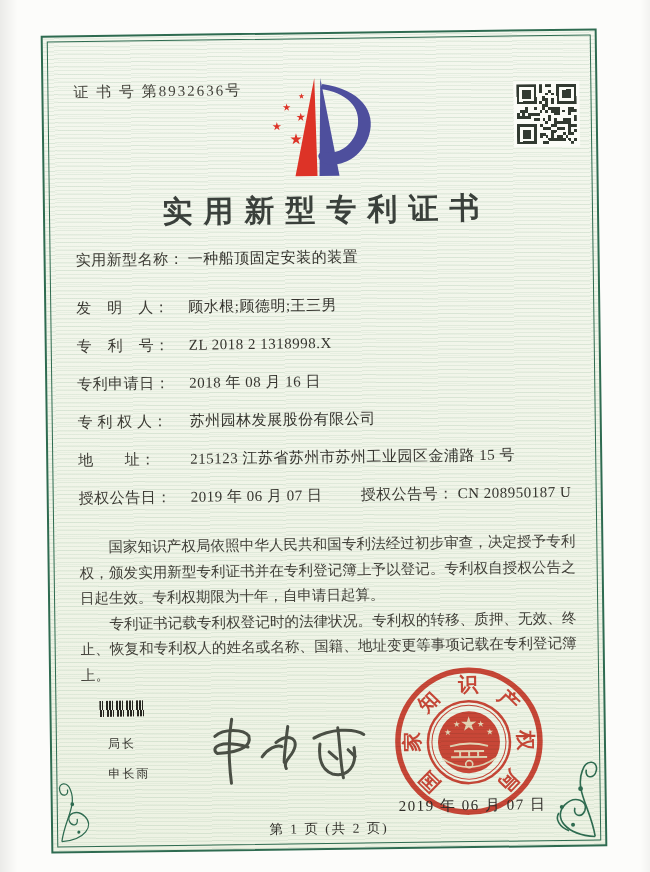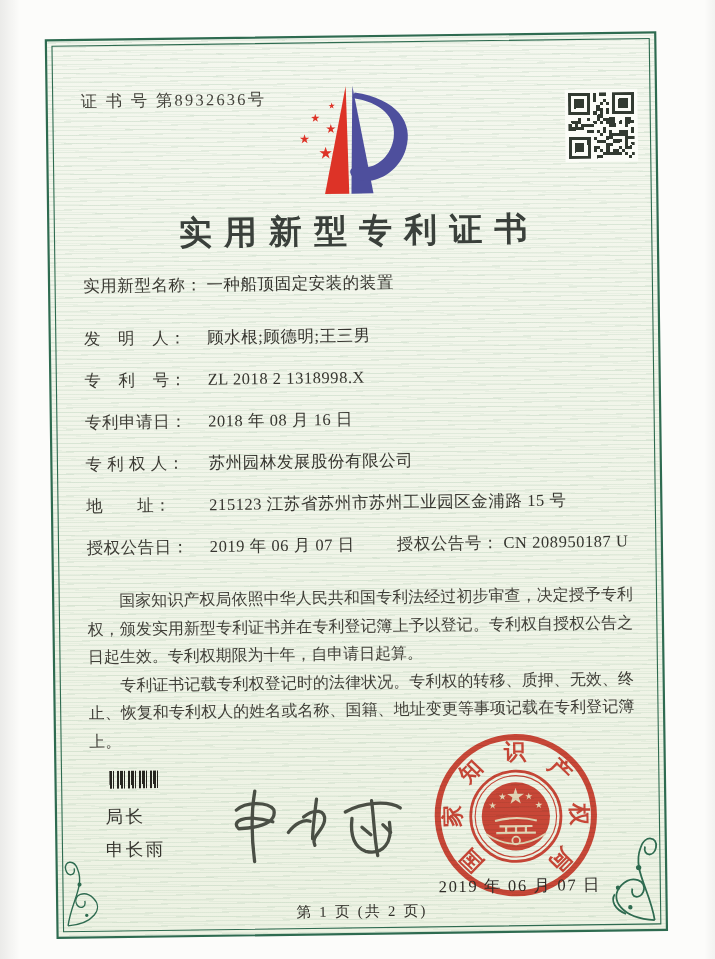--- a/index.html
+++ b/index.html
@@ -27,21 +27,21 @@
   .fields{position:absolute;left:30px;right:22px;top:214px;font-size:15px}
   .frow{display:flex;align-items:baseline;height:38px;white-space:nowrap}
   .frow.first{margin-bottom:10px}
   .flabel{display:inline-block;min-width:112px;letter-spacing:.5px;color:#3b3a33}
   .fvalue{letter-spacing:.5px;color:#363archive530;color:#36352f}
   .pairwrap{display:inline-flex;width:282px;align-items:baseline}
   .paras{position:absolute;left:30px;right:26px;top:498px}
   .paras p{font-size:14.5px;line-height:25.5px;text-indent:2em;text-align:justify;color:#403f38}
   .barcode{position:absolute;left:48px;top:664px;width:46px;height:16px;
     background:repeating-linear-gradient(90deg,#26251f 0 2px,rgba(0,0,0,0) 2px 3px,#26251f 3px 4px,rgba(0,0,0,0) 4px 7px,#26251f 7px 9px,rgba(0,0,0,0) 9px 10px)}
-  .director{position:absolute;left:44px;top:692px;font-size:16px;line-height:30px;letter-spacing:2px;color:#35342e}
+  .director{position:absolute;left:56px;top:692px;font-size:12px;line-height:30px;letter-spacing:2px;color:#35342e}
   .signature{position:absolute;left:150px;top:668px;width:215px;height:105px}
   .signature path{fill:none;stroke:#4a4f45;stroke-width:3;stroke-linecap:round;stroke-linejoin:round}
   .seal{position:absolute;left:338px;top:630px;width:158px;height:158px;opacity:.92;mix-blend-mode:multiply}
   .seal-date{position:absolute;left:346px;top:764px;z-index:2;font-size:15px;letter-spacing:1.5px;color:#2f2d28}
   .footer{position:absolute;left:0;right:0;bottom:10px;text-align:center;font-size:13.5px;letter-spacing:2px;color:#32312b}
   .flourish{position:absolute;width:72px;height:96px}
   .flourish path{fill:none;stroke:var(--green);stroke-width:1.6}
   .flourish circle{fill:var(--green)}
   .flourish-br{right:4px;bottom:4px}
   .flourish-bl{left:4px;bottom:4px;width:56px;height:80px;transform:scaleX(-1)}

